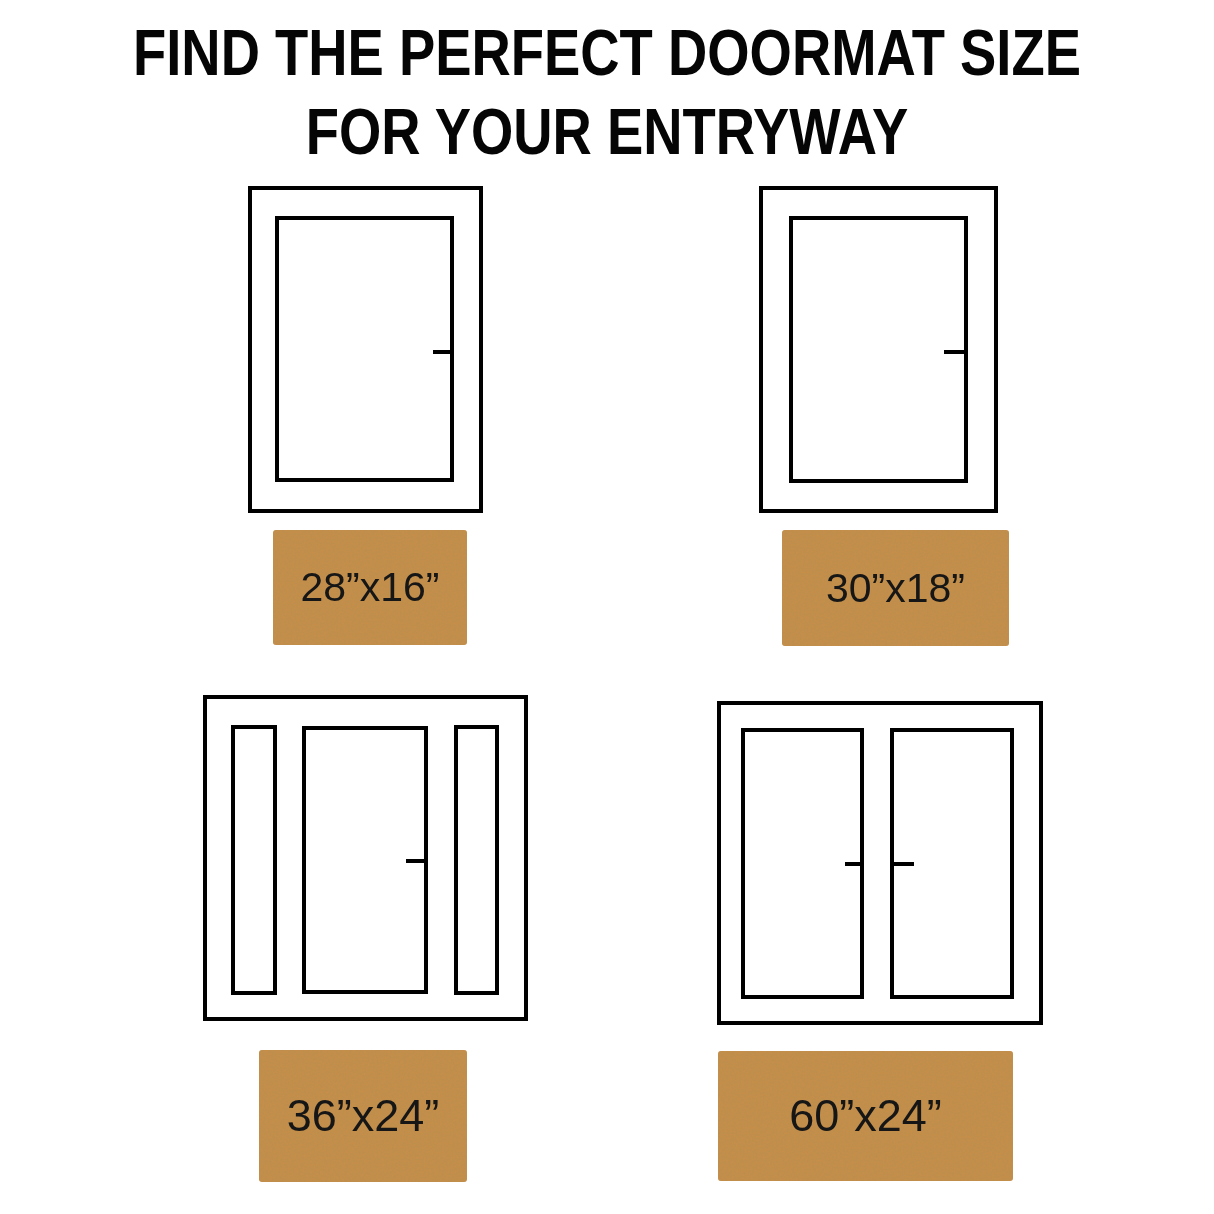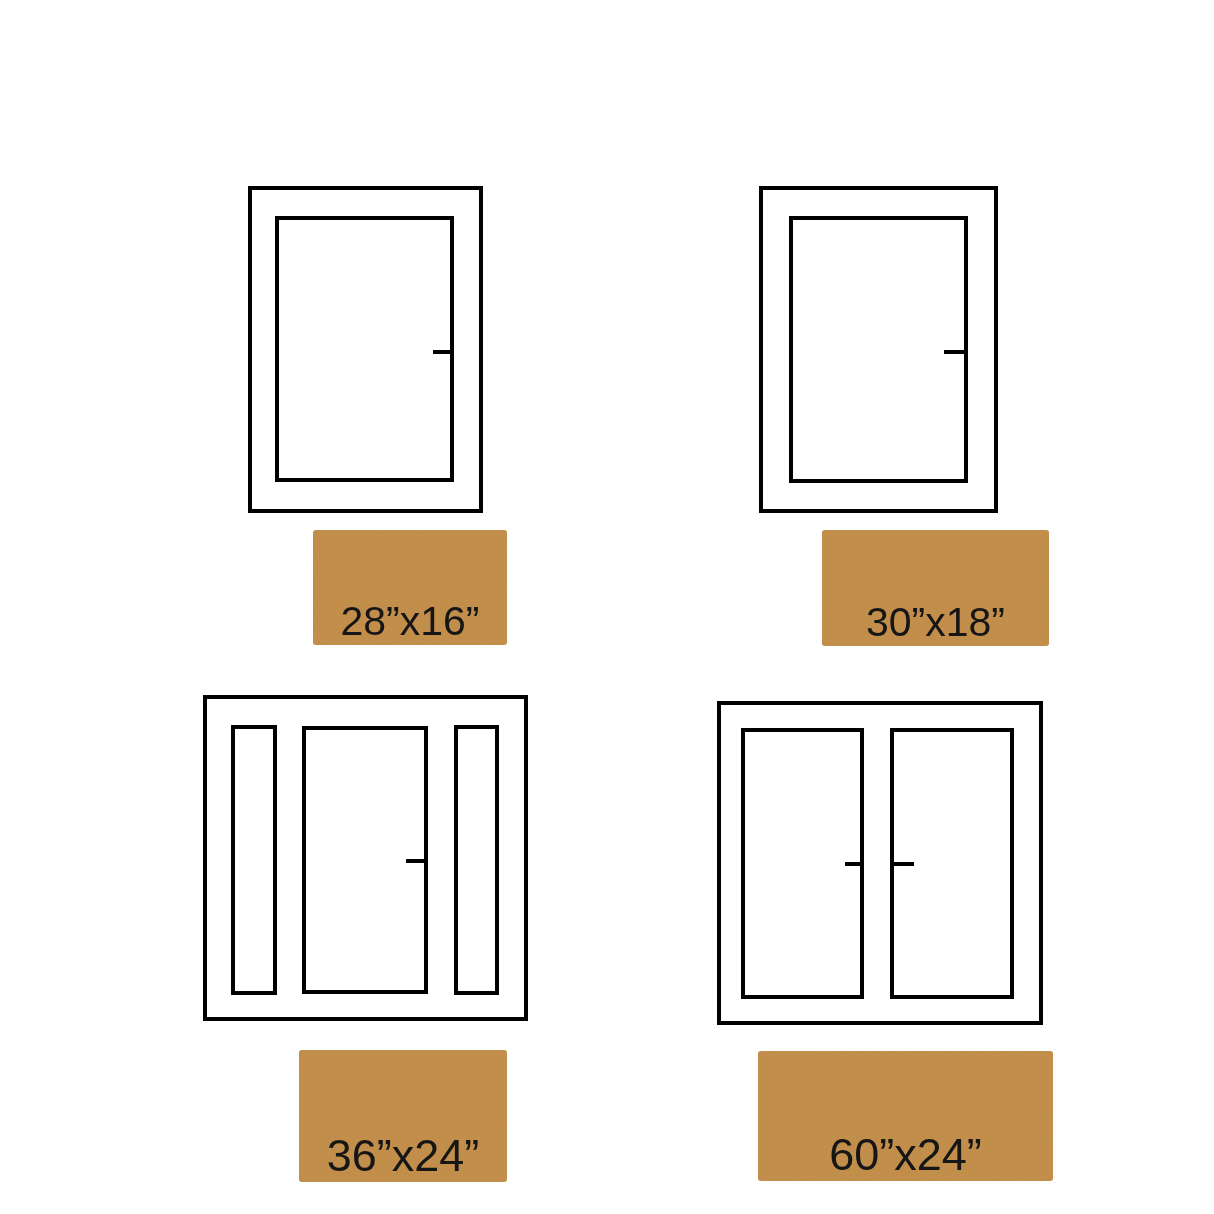--- a/index.html
+++ b/index.html
@@ -73,24 +73,23 @@
   #door-4 .leaf-right   { left: 169px; top: 23px; width: 124px; height: 271px; }
   #door-4 .handle-left  { left: 124px; top: 157px; width: 19px; }
   #door-4 .handle-right { left: 169px; top: 157px; width: 24px; }
 
   
   .mat {
     position: absolute;
     background: #c98e47;
     border-radius: 3px;
     display: flex;
-    align-items: flex-end;
+    align-items: center;
     justify-content: center;
     overflow: hidden;
-    margin-left: 40px;
   }
   .mat svg.mat-texture {
     position: absolute;
     left: 0; top: 0;
     width: 100%; height: 100%;
   }
   .mat-label {
     position: relative;
     color: #161616;
     font-family: "Liberation Sans", sans-serif;
@@ -122,20 +121,24 @@
       <feColorMatrix in="noise" type="matrix" values="0 0 0 0 0.42
                 0 0 0 0 0.27
                 0 0 0 0 0.09
                 0 0 0 0.55 0"></feColorMatrix>
     </filter>
   </defs>
 </svg>
 
 <div class="canvas">
 
+  <div class="title">
+    <div class="title-line">FIND THE PERFECT DOORMAT SIZE</div>
+    <div class="title-line">FOR YOUR ENTRYWAY</div>
+  </div>
 
   <div class="door" id="door-1">
     <div class="door-panel"></div>
     <div class="door-handle"></div>
   </div>
   <div class="mat" id="mat-1">
     <svg class="mat-texture" preserveAspectRatio="none">
       <rect width="100%" height="100%" filter="url(#coirTexture)"></rect>
     </svg>
     <span class="mat-label">28”x16”</span>

